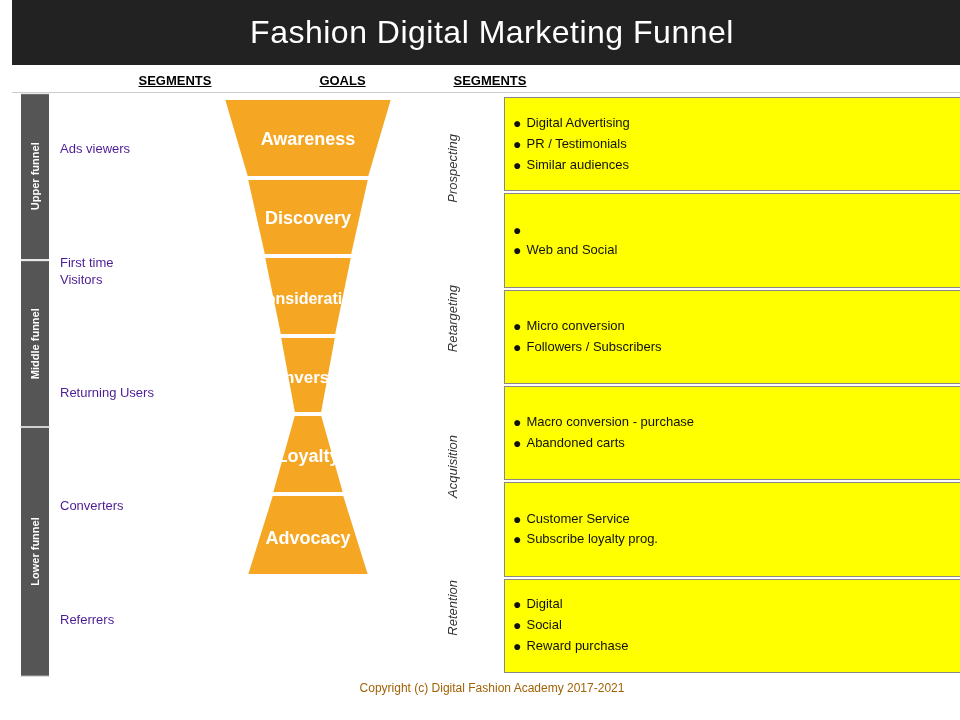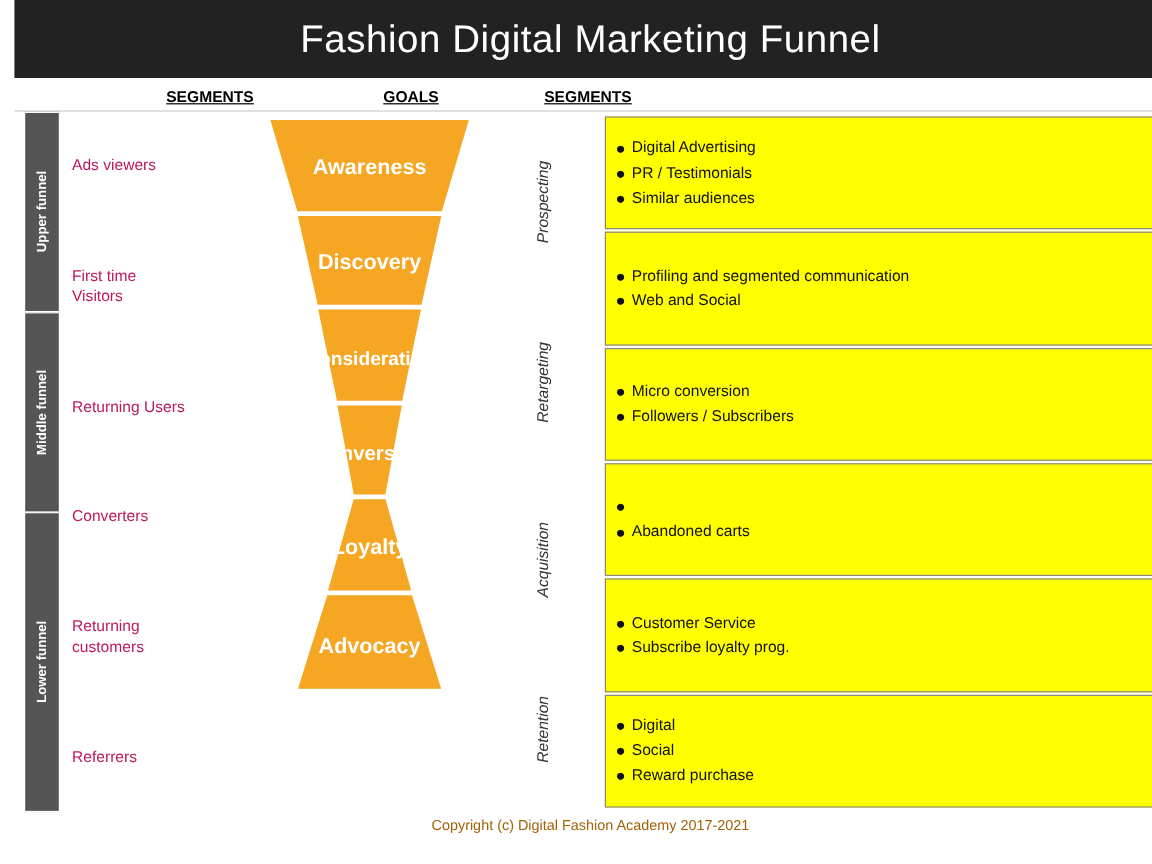--- a/index.html
+++ b/index.html
@@ -75,21 +75,21 @@
     .side-label-lower { flex: 3; }
 
     
     .segments-col {
       width: 160px;
       display: flex;
       flex-direction: column;
       justify-content: space-around;
       padding-left: 10px;
       font-size: 13px;
-      color: #be185d;
+      color: #4c1d95;
     }
     .segment-item {
       display: flex;
       align-items: center;
       line-height: 1.3;
     }
 
     
     .funnel-col {
       width: 195px;
@@ -180,22 +180,20 @@
       <div class="side-label side-label-middle">Middle funnel</div>
       <div class="side-label side-label-lower">Lower funnel</div>
     </div>
 
     <div class="segments-col">
       <div class="segment-item">Ads viewers</div>
       <div class="segment-item" style="white-space:pre-line;">First time
 Visitors</div>
       <div class="segment-item">Returning Users</div>
       <div class="segment-item">Converters</div>
-      <div class="segment-item" style="white-space:pre-line;">Returning
-customers</div>
       <div class="segment-item">Referrers</div>
     </div>
 
     <div class="funnel-col">
       <svg width="188" height="580" viewBox="0 0 188 580">
 
         <polygon points="10,2 178,2 155,80 33,80" fill="#f5a623" stroke="#fff" stroke-width="2"></polygon>
         <text x="94" y="48" text-anchor="middle" fill="white" font-size="18" font-weight="bold" font-family="Arial">Awareness</text>
 
         <polygon points="33,82 155,82 138,158 50,158" fill="#f5a623" stroke="#fff" stroke-width="2"></polygon>
@@ -233,40 +231,40 @@
             <span>PR / Testimonials</span>
           </div>
         <div class="tool-item">
             <span class="bullet">●</span>
             <span>Similar audiences</span>
           </div>
       </div>
       <div class="tool-box">
         <div class="tool-item">
             <span class="bullet">●</span>
-            <span>Profiling and segmented communication</span>
           </div>
         <div class="tool-item">
             <span class="bullet">●</span>
             <span>Web and Social</span>
           </div>
       </div>
       <div class="tool-box">
         <div class="tool-item">
             <span class="bullet">●</span>
             <span>Micro conversion</span>
           </div>
         <div class="tool-item">
             <span class="bullet">●</span>
             <span>Followers / Subscribers</span>
           </div>
       </div>
       <div class="tool-box">
         <div class="tool-item">
             <span class="bullet">●</span>
+            <span>Macro conversion - purchase</span>
           </div>
         <div class="tool-item">
             <span class="bullet">●</span>
             <span>Abandoned carts</span>
           </div>
       </div>
       <div class="tool-box">
         <div class="tool-item">
             <span class="bullet">●</span>
             <span>Customer Service</span>

